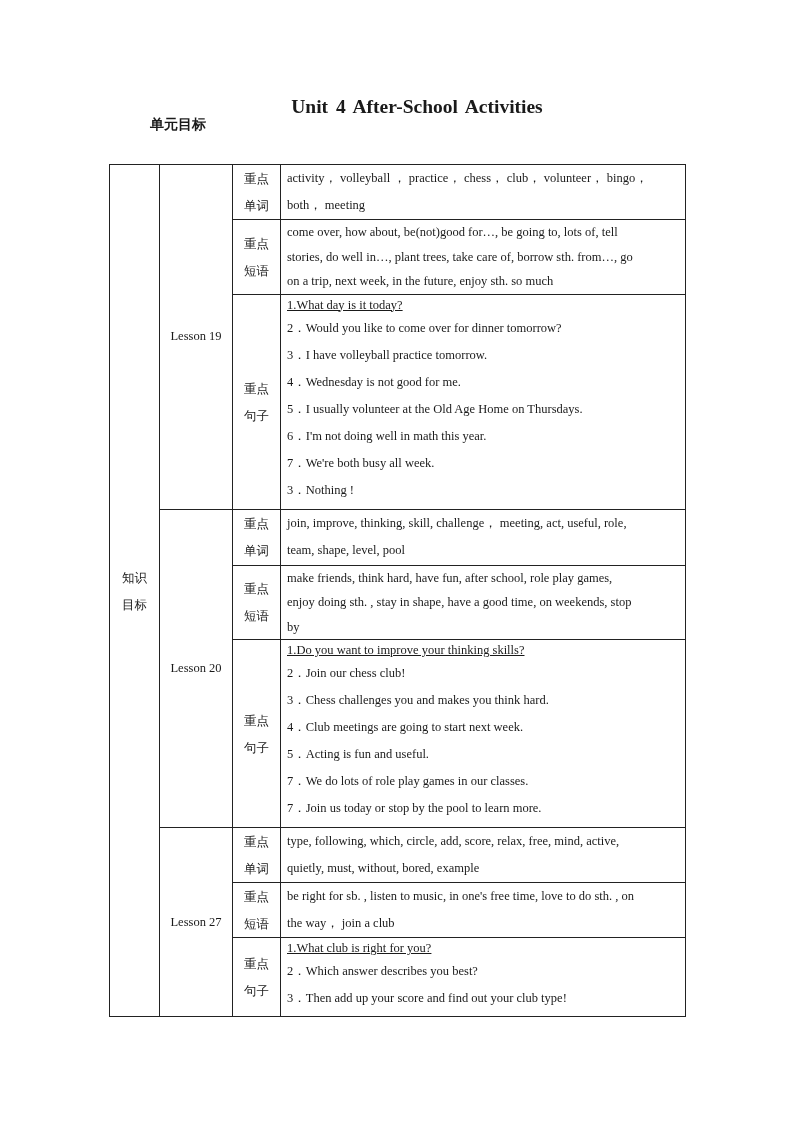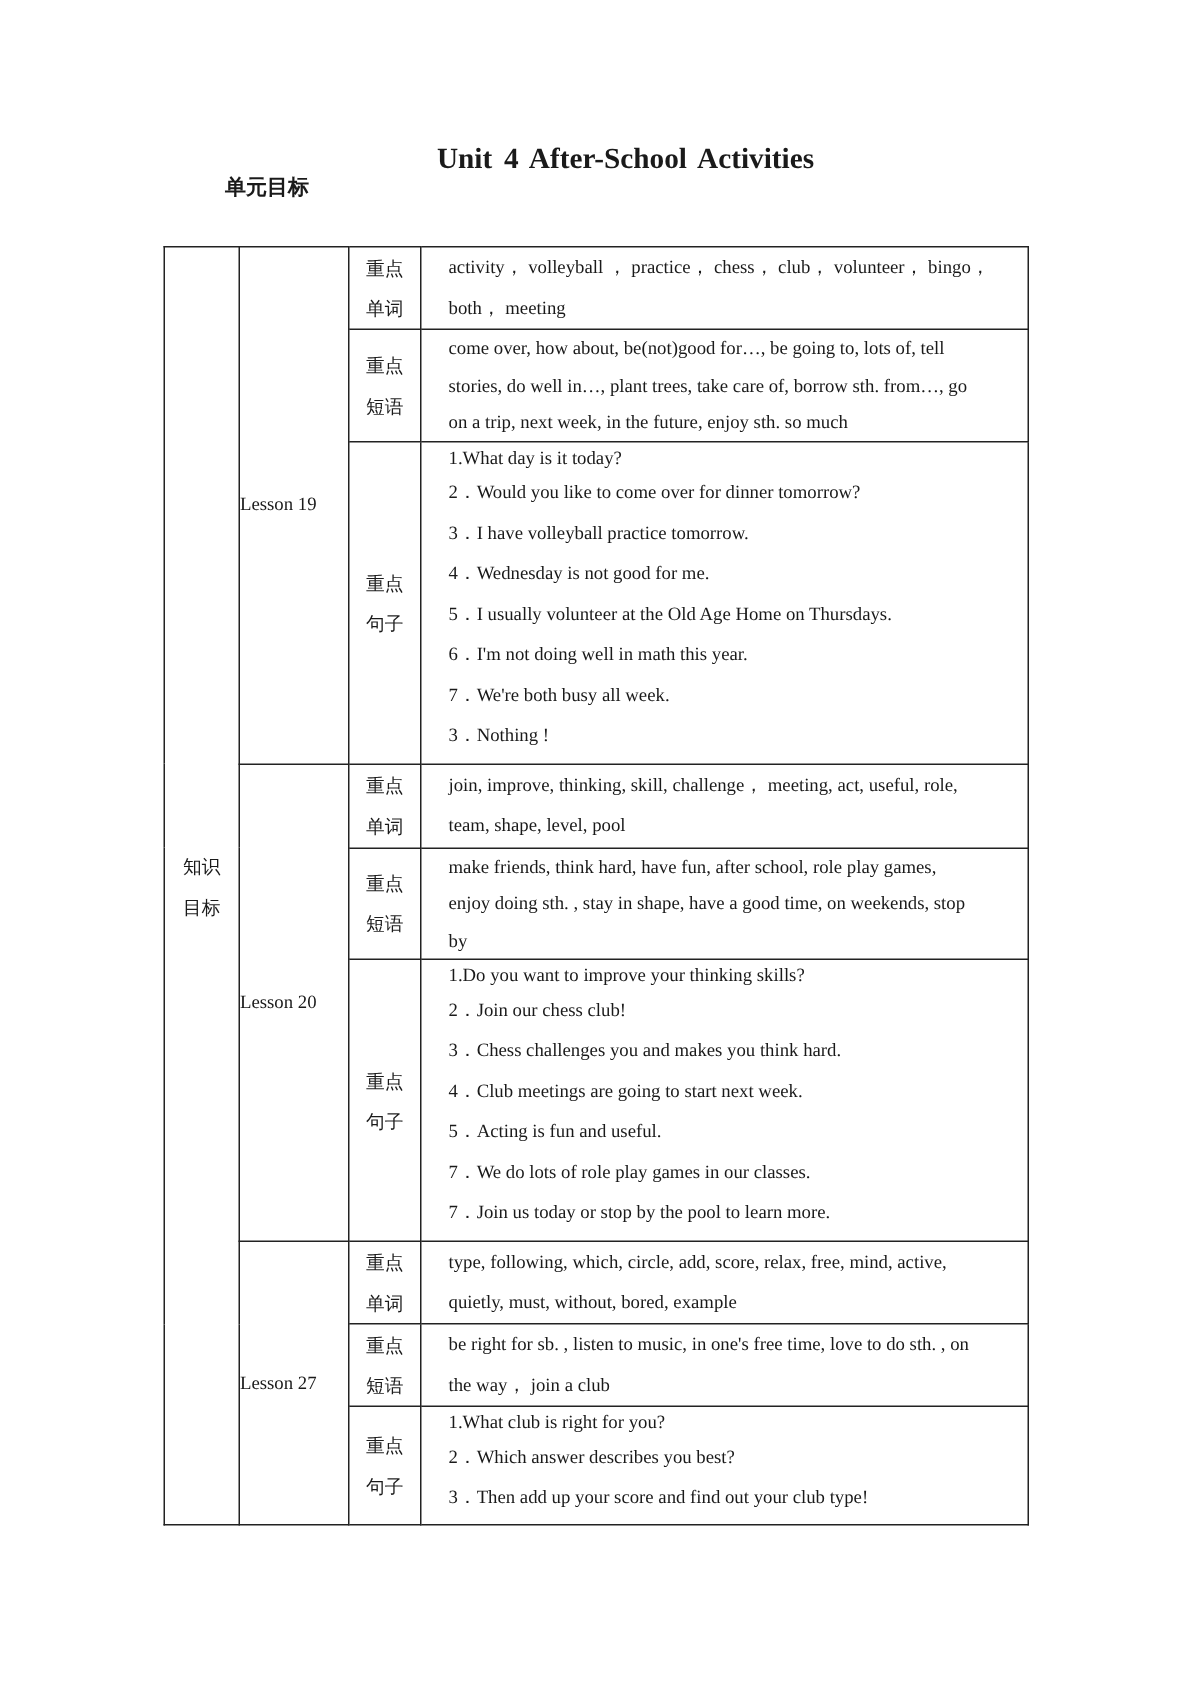--- a/index.html
+++ b/index.html
@@ -27,27 +27,27 @@
     border: 1px solid #222; padding: 0; vertical-align: middle;
     font-size: 12.5px;
   }
   col.c1 { width: 50px; } col.c2 { width: 73px; } col.c3 { width: 48px; } col.c4 { width: 405px; }
   .zh {
     font-family: "DejaVu Sans", sans-serif; font-size: 12.5px; line-height: 27px;
     text-align: center;
     margin-top: 29px;
   }
   .zh span { display: block; }
-  .lesson { text-align: left; font-size: 13px; }
-  .content { padding: 0 18px !important; vertical-align: top !important; }
+  .lesson { text-align: center; font-size: 13px; }
+  .content { padding: 0 6px !important; vertical-align: top !important; }
   .content .line { display: block; white-space: nowrap; }
   .words { line-height: 27px; padding-top: -2px; }
   .phr { line-height: 24.5px; }
   .sent .line { line-height: 27px; }
-  .sent .line.first { line-height: 20px; }
+  .sent .line.first { line-height: 20px; text-decoration: underline; }
 </style>
 </head>
 <body>
 
 <div class="title">Unit 4   After-School Activities</div>
 <div class="subtitle">单元目标</div>
 
 <table class="grid">
   <colgroup>
       <col class="c1">

